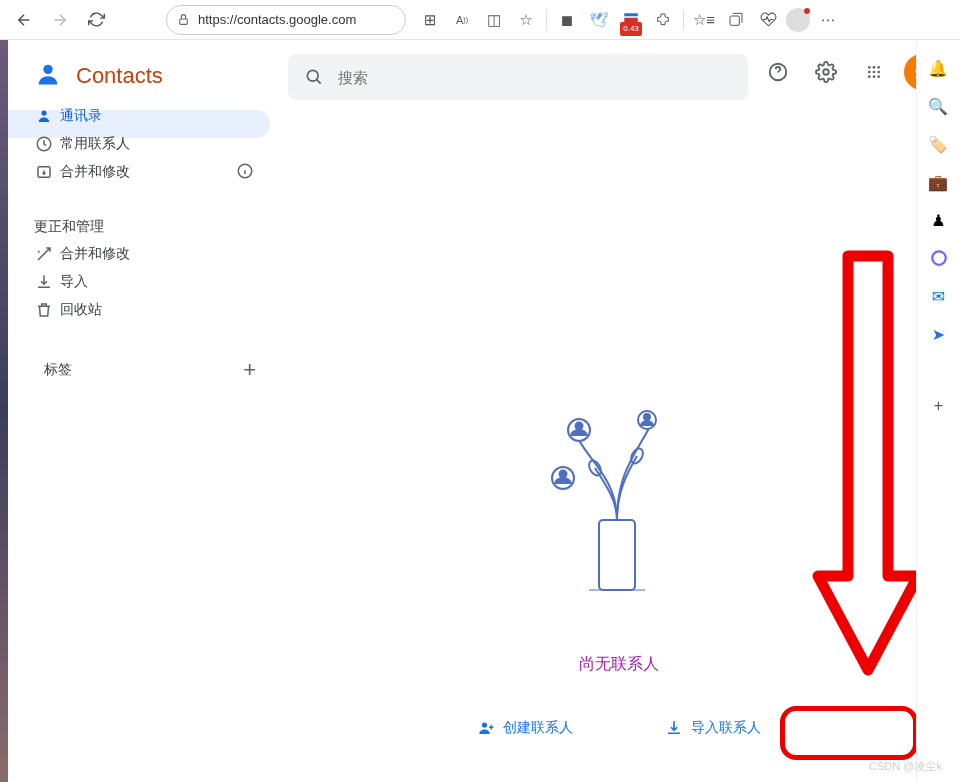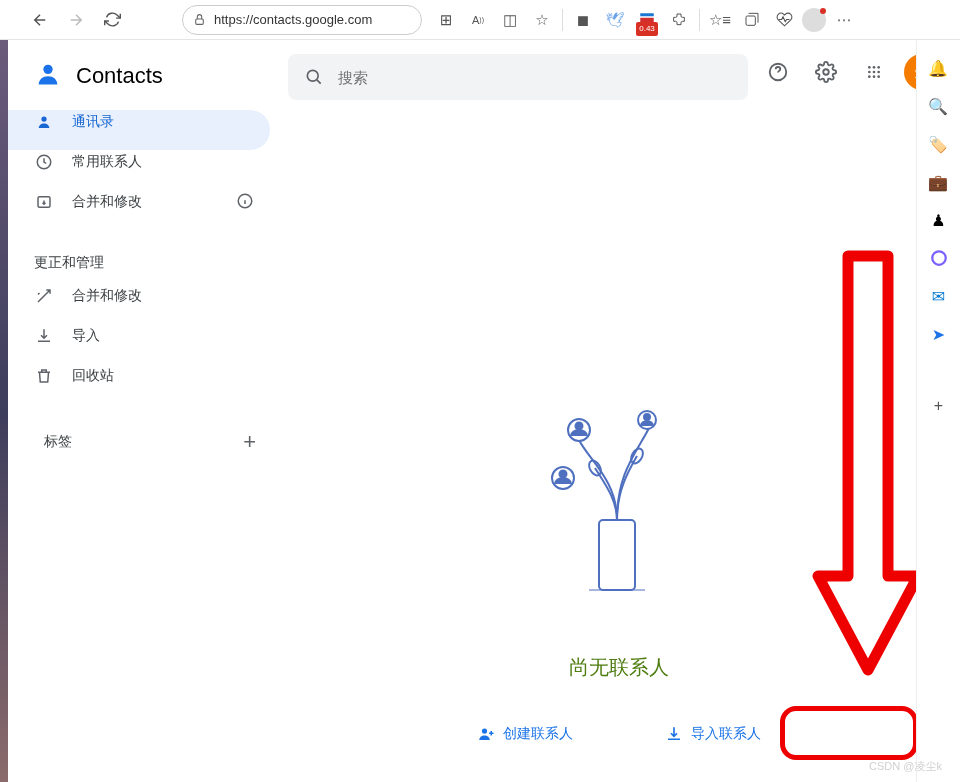--- a/index.html
+++ b/index.html
@@ -1,54 +1,54 @@
 <!DOCTYPE html>
 <html><head>
 <meta charset="utf-8">
 <style>
 * { margin:0; padding:0; box-sizing:border-box; font-family:"Microsoft YaHei",Arial,sans-serif; }
 body { width:960px; height:782px; background:#fff; overflow:hidden; position:relative; }
 
 
-.chrome { height:40px; display:flex; align-items:center; padding:0 24px; border-bottom:1px solid #e5e5e5; gap:4px; }
+.chrome { height:40px; display:flex; align-items:center; padding:0 8px; border-bottom:1px solid #e5e5e5; gap:4px; }
 .nav-btn { width:32px; height:32px; display:flex; align-items:center; justify-content:center; border-radius:4px; color:#555; cursor:pointer; }
 .nav-btn.disabled { color:#bbb; }
 .url-bar { flex:0 0 240px; height:30px; border:1px solid #ccc; border-radius:15px; display:flex; align-items:center; padding:0 10px; gap:8px; font-size:13px; color:#333; margin:0 6px; }
 .tb-icon { width:28px; height:28px; display:flex; align-items:center; justify-content:center; color:#555; cursor:pointer; font-size:15px; }
 .avatar-br { width:24px; height:24px; border-radius:50%; background:#ddd; position:relative; }
 .avatar-br::after { content:""; position:absolute; top:0; right:0; width:6px; height:6px; background:#d93025; border-radius:50%; }
 .badge-100 { width:22px; height:14px; background:#d93025; color:#fff; font-size:8px; border-radius:2px; display:flex; align-items:center; justify-content:center; position:absolute; bottom:-2px; left:3px; }
 .rel { position:relative; }
 
 
 .app { display:flex; height:742px; }
 .sidebar-col { width:8px; background:linear-gradient(#6b5b7b,#3d3d5c,#8b6b6b); }
 .left { width:270px; padding-top:12px; }
 .brand { display:flex; align-items:center; gap:14px; padding:8px 0 18px 26px; }
 .brand-icon svg { width:28px; height:28px; }
-.brand-text { font-size:22px; color:#000000; }
-.nav-item { height:40px; display:flex; align-items:center; padding:0 16px 16px 26px; gap:18px; font-size:14px; color:#3c4043; border-radius:0 20px 20px 0; cursor:pointer; margin-right:8px; }
+.brand-text { font-size:22px; color:#c2410c; }
+.nav-item { height:28px; display:flex; align-items:center; padding:0 16px 16px 26px; gap:6px; font-size:14px; color:#3c4043; border-radius:0 20px 20px 0; cursor:pointer; margin-right:8px; }
 .nav-item.active { background:#e8f0fe; color:#1967d2; }
 .nav-item .ic { width:20px; display:flex; justify-content:center; color:#5f6368; }
 .nav-item.active .ic { color:#1967d2; }
 .nav-trail { margin-left:auto; color:#5f6368; }
 .section-h { padding:24px 0 12px 26px; font-size:14px; color:#3c4043; }
 .label-row { display:flex; align-items:center; padding:0 22px 0 36px; height:40px; font-size:14px; color:#3c4043; }
 .label-row .plus { margin-left:auto; font-size:22px; color:#5f6368; cursor:pointer; }
 
 .main { flex:1; padding:14px 20px 0 10px; position:relative; }
 .topbar { display:flex; align-items:flex-start; gap:12px; }
 .search { flex:1; height:46px; background:#f1f3f4; border-radius:8px; display:flex; align-items:center; padding:0 16px; gap:14px; color:#5f6368; }
 .search input { border:none; background:transparent; outline:none; font-size:15px; flex:1; color:#3c4043; }
 .circ-btn { width:36px; height:36px; display:flex; align-items:center; justify-content:center; color:#5f6368; cursor:pointer; border-radius:50%; }
 .avatar-app { width:36px; height:36px; border-radius:50%; background:#f57c00; color:#fff; display:flex; align-items:center; justify-content:center; font-size:15px; }
 
 .empty { position:absolute; left:50%; top:360px; transform:translateX(-50%); text-align:center; width:100%; }
 .illus { margin:0 auto 50px; width:160px; height:200px; }
-.empty-text { font-size:20px; color:#4d7c0f; margin-bottom:36px; }
+.empty-text { font-size:16px; color:#a21caf; margin-bottom:36px; }
 .empty-btns { display:flex; justify-content:center; gap:68px; }
 .act-btn { display:flex; align-items:center; gap:8px; color:#1a73e8; font-size:14px; font-weight:500; cursor:pointer; padding:8px 12px; }
 
 
 .edge { position:absolute; right:0; top:40px; bottom:0; width:44px; background:#fff; border-left:1px solid #eee; display:flex; flex-direction:column; align-items:center; gap:14px; padding-top:16px; }
 .edge-ic { width:24px; height:24px; display:flex; align-items:center; justify-content:center; font-size:16px; cursor:pointer; }
 
 
 .arrow { position:absolute; left:530px; top:210px; pointer-events:none; }
 .circle-ann { position:absolute; left:502px; top:666px; width:138px; height:54px; border:5px solid #e00; border-radius:16px; pointer-events:none; }

